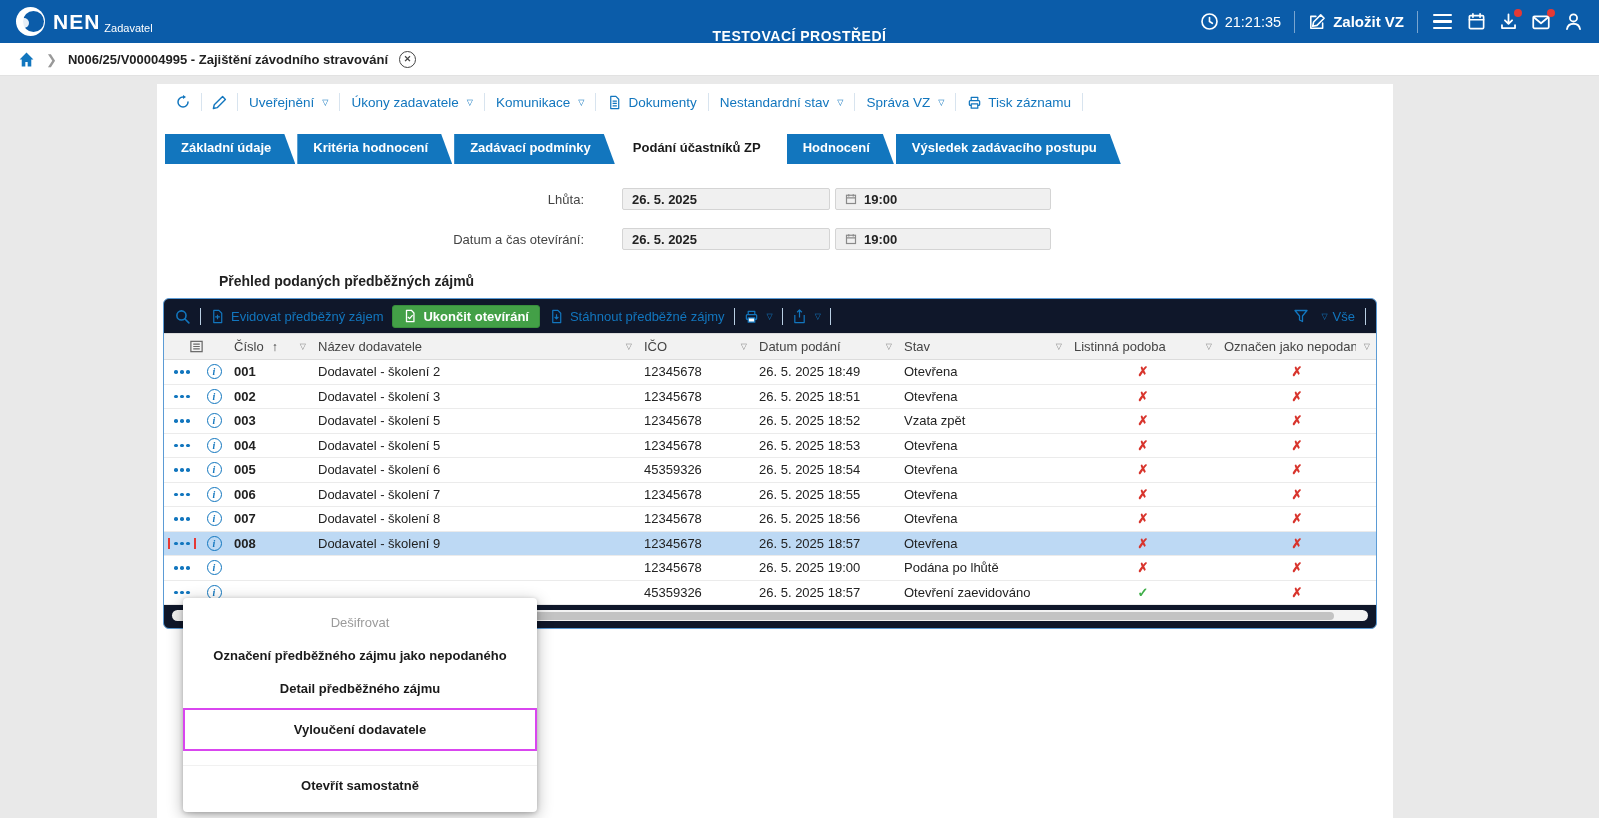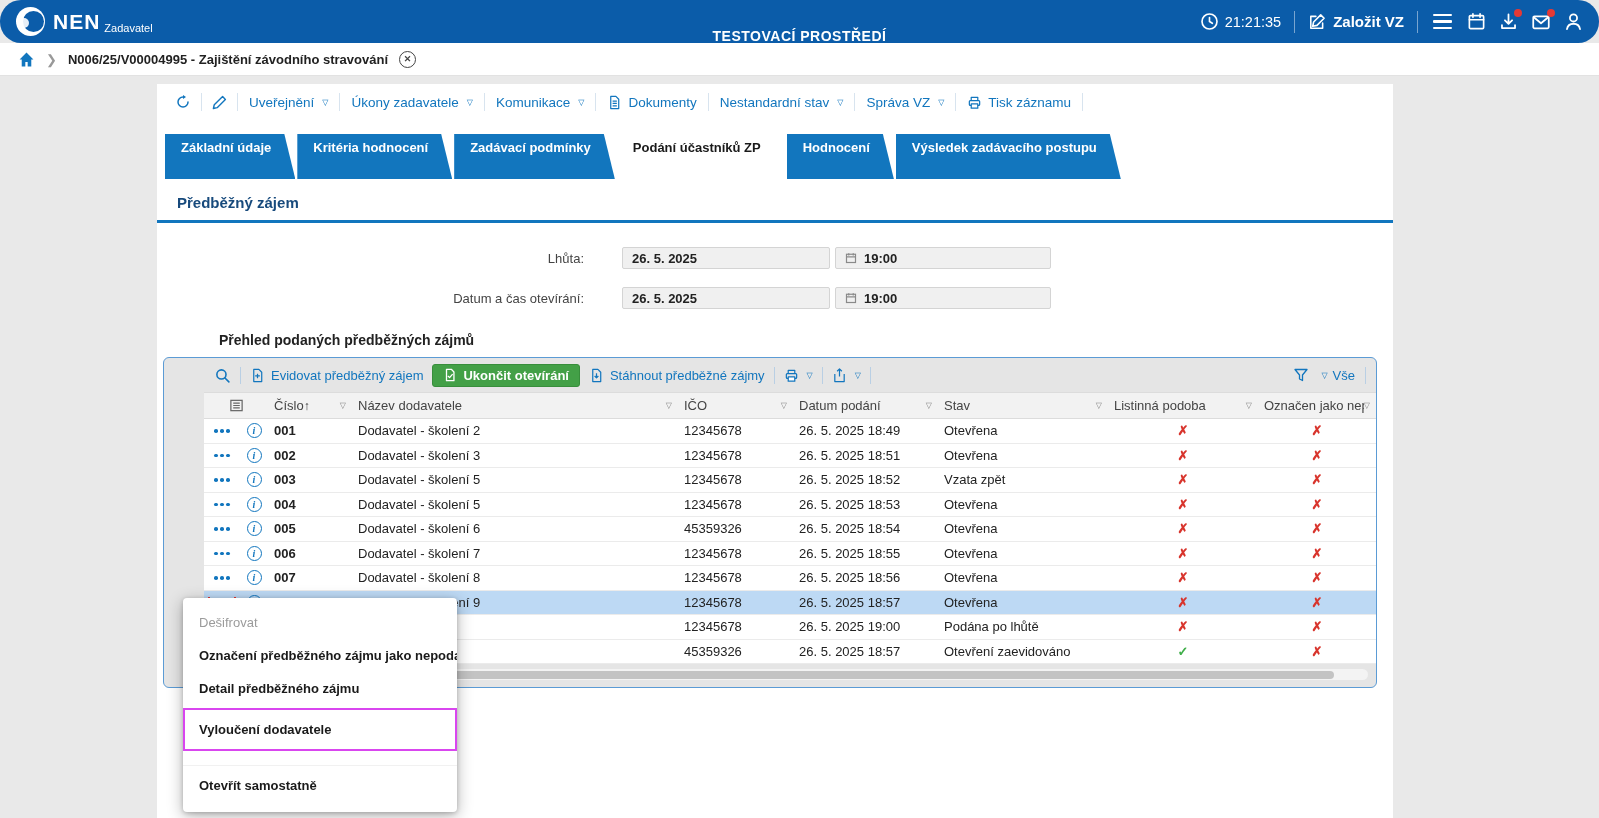--- a/index.html
+++ b/index.html
@@ -9,21 +9,21 @@
     background:#e9e9e9;
     position:relative;
     color:#222;
   }
   .ic { display:inline-flex; align-items:center; justify-content:center; flex:0 0 auto; }
   svg { display:block; }
 
   
   .topbar {
     height:43px; background:#0b5ca9; color:#fff;
-    display:flex; align-items:center; padding:0 16px; position:relative;border-radius:21px;
+    display:flex; align-items:center; padding:0 16px; position:relative;
   }
   .logo { display:flex; align-items:flex-start; gap:8px; cursor:pointer; }
   .logo-circle { width:29px; height:29px; border-radius:50%; background:#fff; position:relative; overflow:hidden; }
   .logo-circle::after { content:""; position:absolute; left:7px; top:4px; width:21px; height:21px; border-radius:50%; background:#0b5ca9; }
   .logo-circle::before { content:""; position:absolute; left:3px; top:11px; width:10px; height:10px; border-radius:50%; background:#fff; z-index:2; opacity:.9;}
   .logo-text { font-size:21px; font-weight:bold; letter-spacing:1px; line-height:29px; }
   .logo-sub { font-size:11px; margin-top:15px; margin-left:-4px; }
   .env-title {
     position:absolute; left:50%; transform:translateX(-50%);
     font-size:14px; font-weight:bold; letter-spacing:.5px;margin-top:28px;
@@ -66,21 +66,21 @@
   .rt-item {
     display:flex; align-items:center; gap:6px; padding:0 11px;
     border-right:1px solid #d8e4ef; color:#1276be; font-size:13.5px;
     cursor:pointer; height:18px; white-space:nowrap;
   }
   .caret { font-size:8px; color:#1276be; margin-left:2px; }
 
   
   .tabbar { display:flex; margin:16px 0 0 8px; }
   .tab {
-    height:45px; line-height:27px; padding:0 24px 0 16px; margin-right:2px;
+    height:30px; line-height:27px; padding:0 24px 0 16px; margin-right:2px;
     background:#1276be; color:#fff; font-size:13px; font-weight:bold;
     cursor:pointer; clip-path:polygon(0 0, calc(100% - 11px) 0, 100% 100%, 0 100%);
     white-space:nowrap;
   }
   .tab.active { background:#fff; color:#1a1a1a; }
 
   
   .section-head {
     margin-top:15px; padding:0 0 8px 20px;
     border-bottom:3px solid #1276be;
@@ -97,40 +97,40 @@
     font-size:13px; font-weight:bold; color:#222; cursor:text;margin-left:29px;
   }
   .ffield.date { width:208px; }
   .ffield.time { width:216px; margin-left:5px; }
   .ffield .ic { color:#8a8a8a; }
 
   
   .tbl-heading { margin:23px 0 9px 20px; font-size:14px; font-weight:bold; color:#222;padding-left:42px; }
   .panel {
     margin:3px 16px 0 6px; border:1px solid #5b9bd5; border-radius:6px;
-    background:#e5e5e5; overflow:hidden;padding-left:40px;
+    background:#0f172a; overflow:hidden;
   }
   .ptoolbar { display:flex; align-items:center; height:34px; padding:0 10px; gap:9px; }
   .plink { display:flex; align-items:center; gap:6px; color:#1276be; font-size:13px; cursor:pointer; white-space:nowrap; }
   .psep { width:1px; height:17px; background:#b9cfe4; }
   .btn-green {
     display:flex; align-items:center; gap:6px; background:#43a047;
     border:1px solid #388e3c; border-radius:3px; color:#fff;
     font-size:13px; font-weight:bold; padding:3px 10px; cursor:pointer; white-space:nowrap;
   }
   .ptools-right { margin-left:auto; display:flex; align-items:center; gap:10px; }
   .vse { display:flex; align-items:center; gap:5px; color:#1276be; font-size:13px; cursor:pointer; }
 
   .grid {
     display:grid;
     grid-template-columns:36px 28px 84px 326px 115px 145px 170px 150px minmax(0,1fr);
     align-items:center;
   }
   .thead { background:#f2f2f2; border-top:1px solid #dcdcdc; border-bottom:1px solid #dcdcdc; height:27px; }
-  .th { display:flex; align-items:center; padding:0 6px; gap:0; font-size:13px; color:#444; height:100%; cursor:pointer; }
+  .th { display:flex; align-items:center; padding:0 6px; gap:8px; font-size:13px; color:#444; height:100%; cursor:pointer; }
   .th-gear { grid-column:1 / 3; justify-content:center; color:#666; }
   .th-label { white-space:nowrap; overflow:hidden; text-overflow:clip; }
   .sort-arrow { font-size:12px; font-weight:bold; color:#333; }
   .th-caret { font-size:8px; color:#888; margin-left:auto; }
 
   .tr { height:24.5px; border-bottom:1px solid #ebebeb; background:#fff; cursor:pointer; }
   .tr.selected { background:#bdd9f4; }
   .td { font-size:13px; color:#222; padding:0 6px; white-space:nowrap; overflow:hidden; }
   .td-num { font-weight:bold; }
   .td-cen { display:flex; justify-content:center; }
@@ -144,24 +144,25 @@
     font-family:"Liberation Serif", serif;
   }
   .mark-cross::before { content:"✗"; color:#d8342c; font-weight:bold; font-size:13px; }
   .mark-check::before { content:"✓"; color:#3fae49; font-weight:bold; font-size:13px; }
 
   .hscroll { height:11px; margin:5px 8px 7px; background:#f3f3f3; border-radius:6px; position:relative; }
   .hscroll-thumb { position:absolute; left:20px; right:34px; top:1.5px; height:8px; background:#c3c3c3; border-radius:4px; cursor:grab; }
 
   
   .cmenu {
-    position:absolute; left:183px; top:598px; width:274px;
+    position:absolute; left:183px; top:598px; width:354px;
     background:#fff; border-radius:4px; z-index:50;
     box-shadow:0 4px 16px rgba(0,0,0,.3), 0 1px 4px rgba(0,0,0,.2);
     padding:8px 0 10px;
+    text-align:center;
   }
   .cm-item { padding:9px 16px; font-size:13px; font-weight:bold; color:#1a1a1a; cursor:pointer; white-space:nowrap; overflow:hidden; }
   .cm-disabled { color:#9b9b9b; font-weight:normal; cursor:default; }
   .cm-highlight { border:2px solid #d946ef; margin:3px 0; padding:12px 14px; }
   .cm-last { margin-top:14px; border-top:1px solid #f1f1f1; padding-top:12px; }
 </style>
 </head>
 <body>
 
 <div class="topbar">
@@ -310,23 +311,20 @@
 
       <div class="tab">
         <span>Hodnocení</span>
       </div>
 
       <div class="tab">
         <span>Výsledek zadávacího postupu</span>
       </div>
     </div>
 
-  <div class="section-head">
-    <span class="section-title">Předběžný zájem</span>
-  </div>
 
   <div class="form">
     <div class="frow">
       <span class="flabel">Lhůta:</span>
       <span class="ffield date">
         <span>26. 5. 2025</span>
       </span>
       <span class="ffield time">
         <span class="ic">
           <svg width="12" height="12" viewBox="0 0 16 16" fill="none" stroke="#8a8a8a" stroke-width="1.6">

